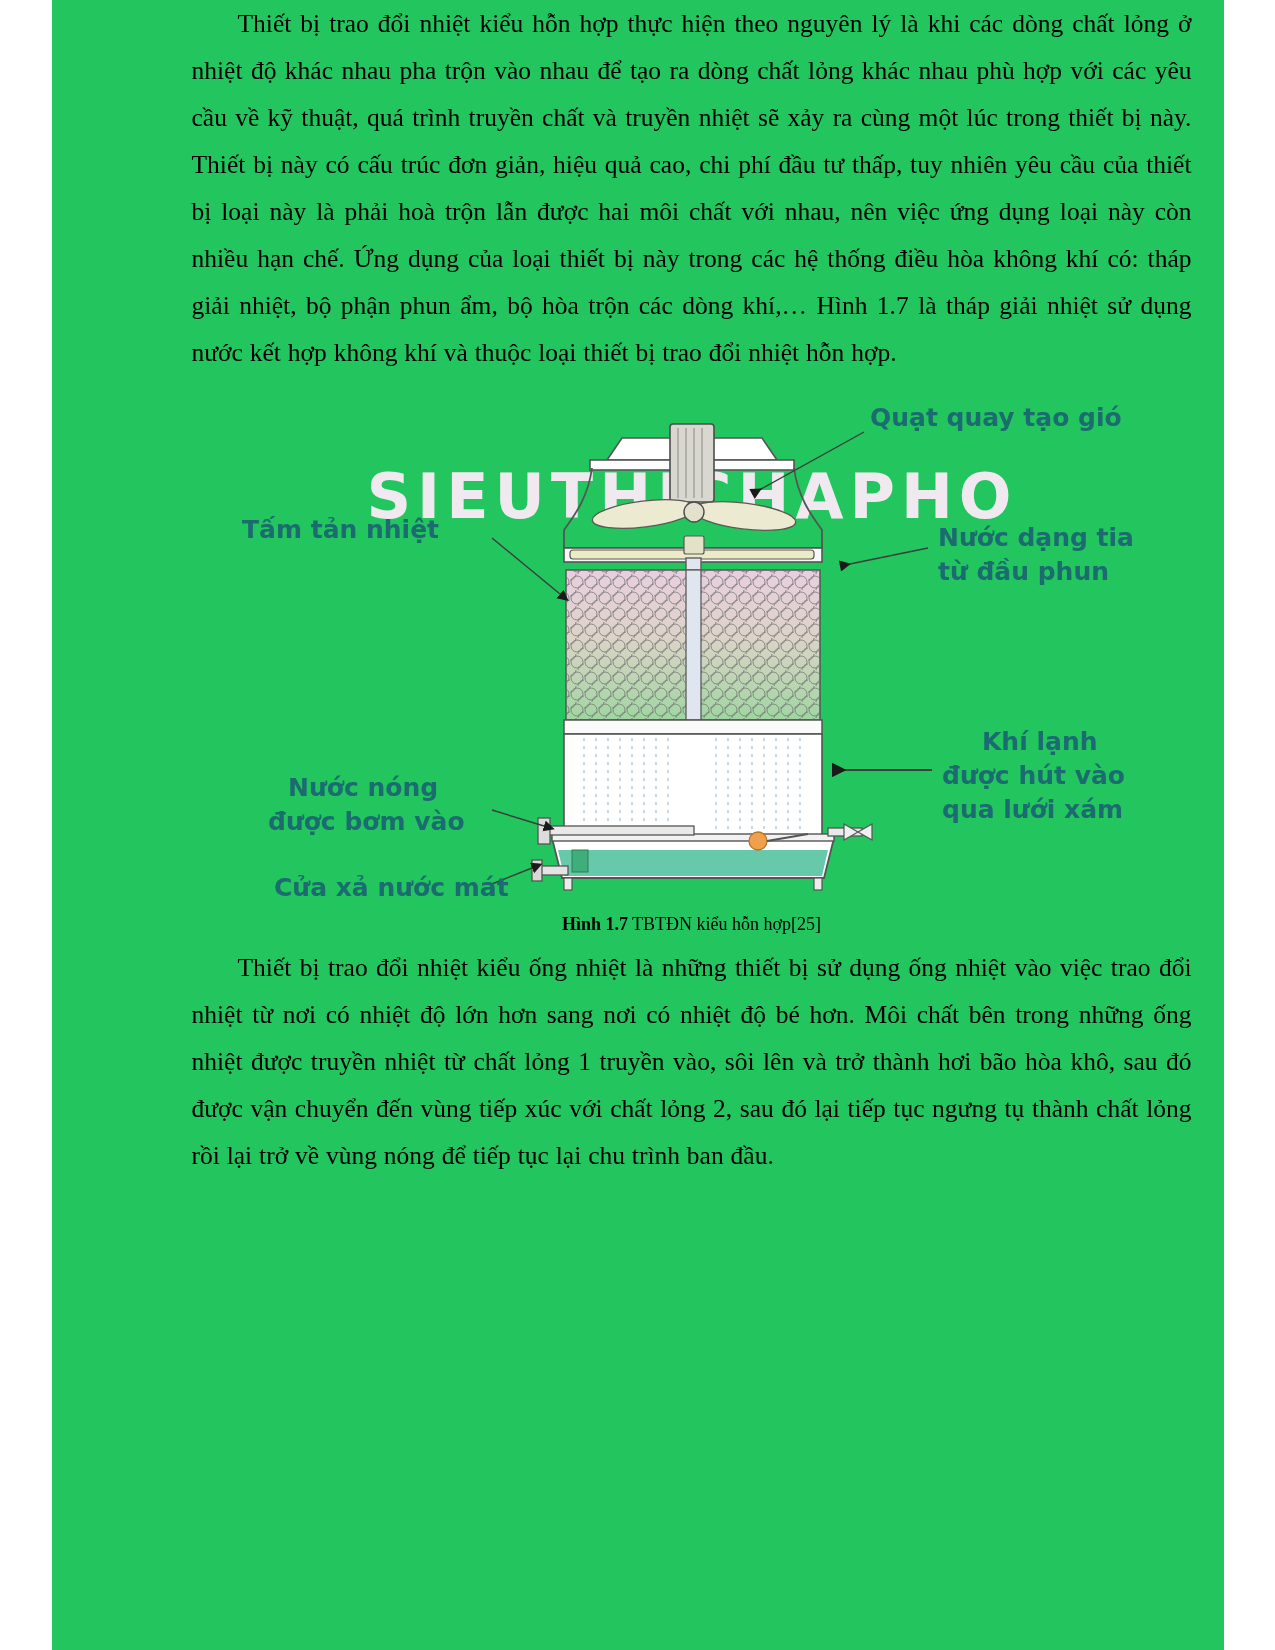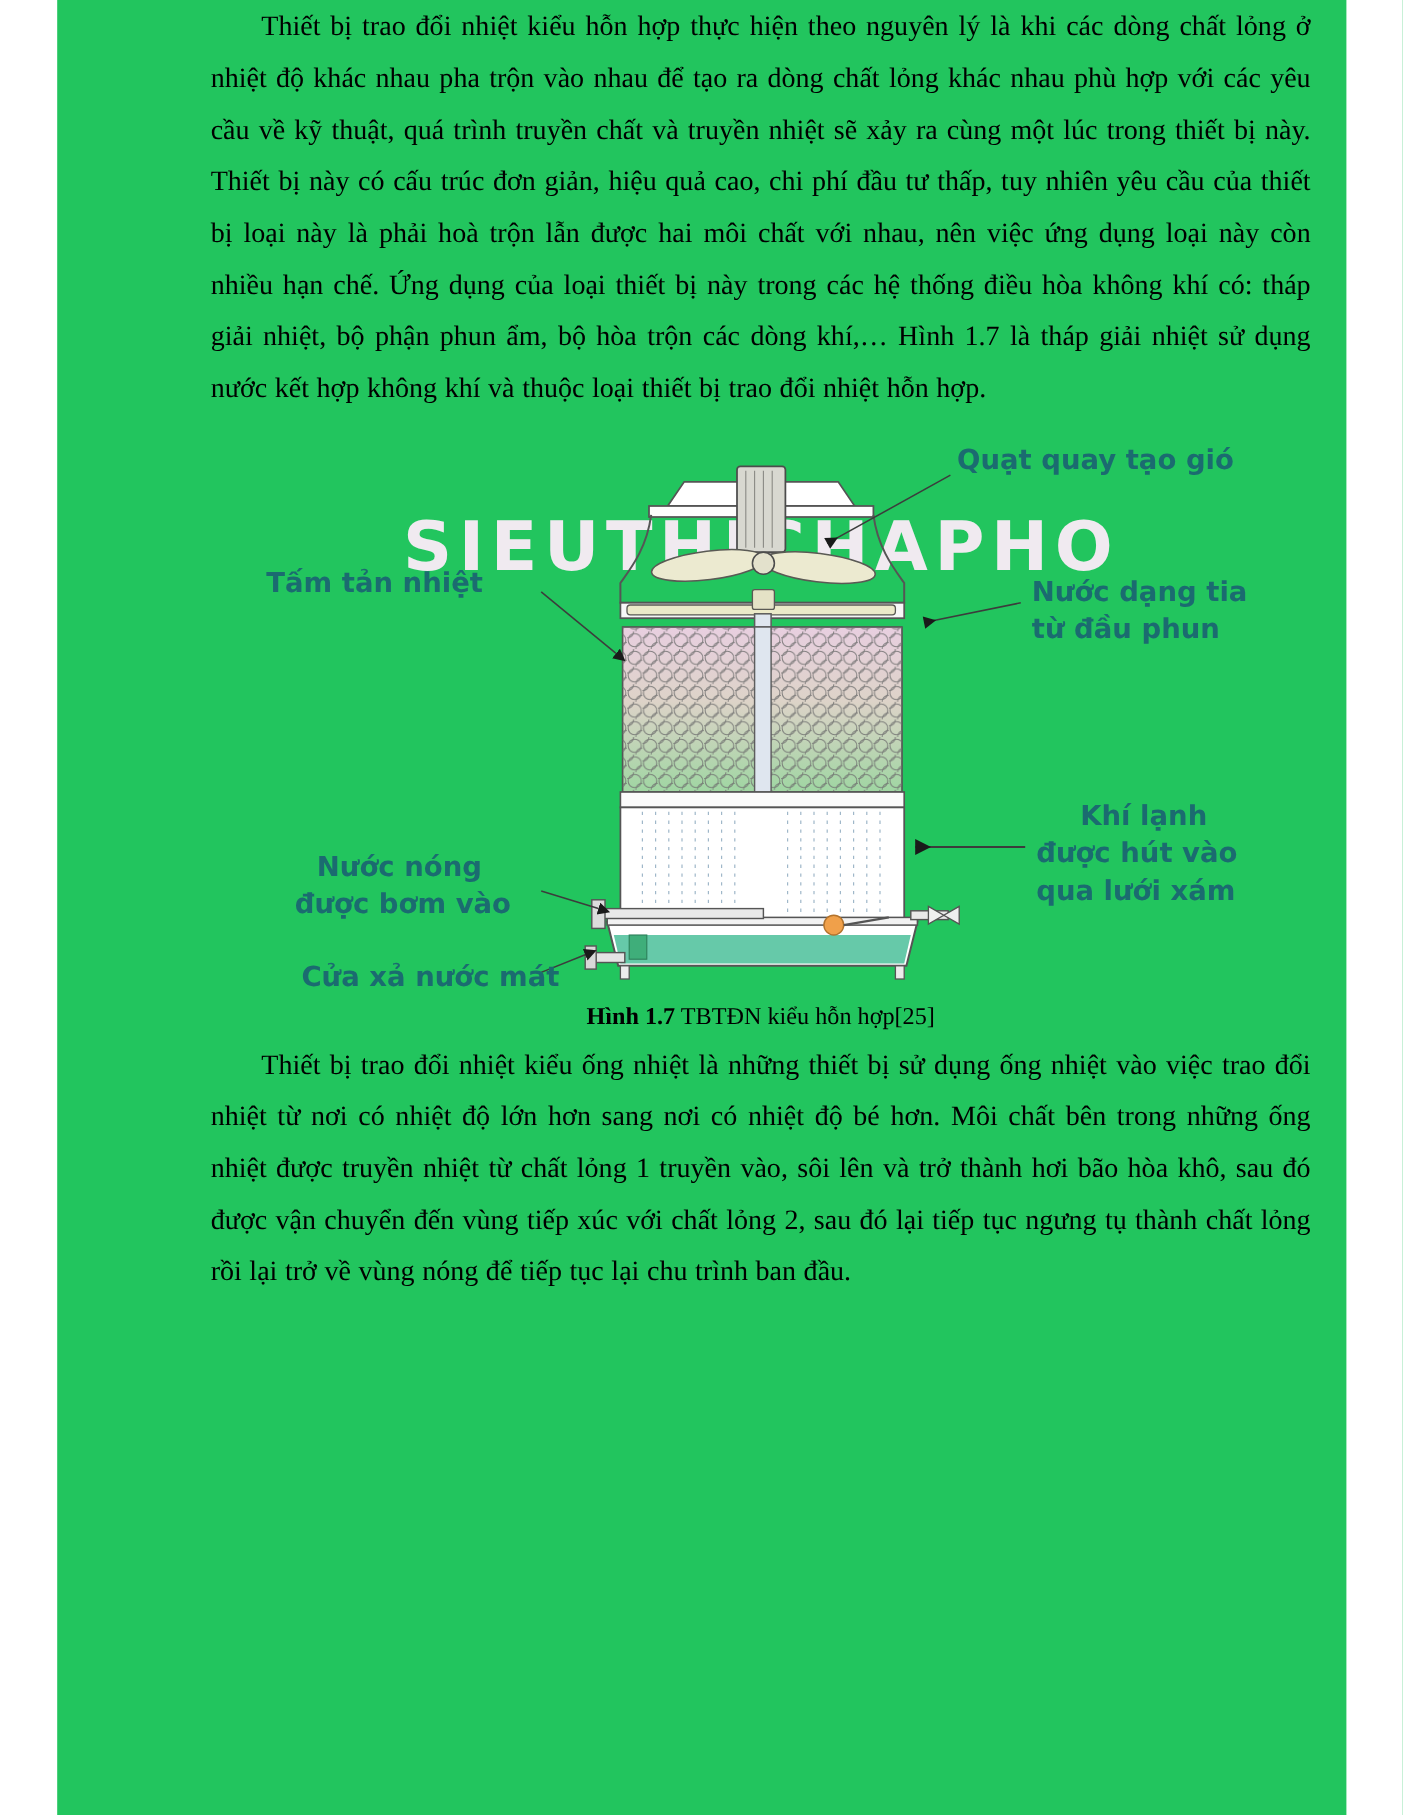--- a/index.html
+++ b/index.html
@@ -48,21 +48,21 @@
   
   .diagram {
     position: absolute;
     left: 0;
     top: 0;
     width: 1000px;
     height: 500px;
   }
   .fig-caption {
     text-align: center;
-    font-size: 22px;
+    font-size: 18px;
     line-height: 40px;
     margin: 6px 0 0 0;
   }
   .fig-caption b { font-weight: bold; }
 
   .para-bottom { margin-top: 8px; }
 
   .page-number {
     position: absolute;
     left: 0;

